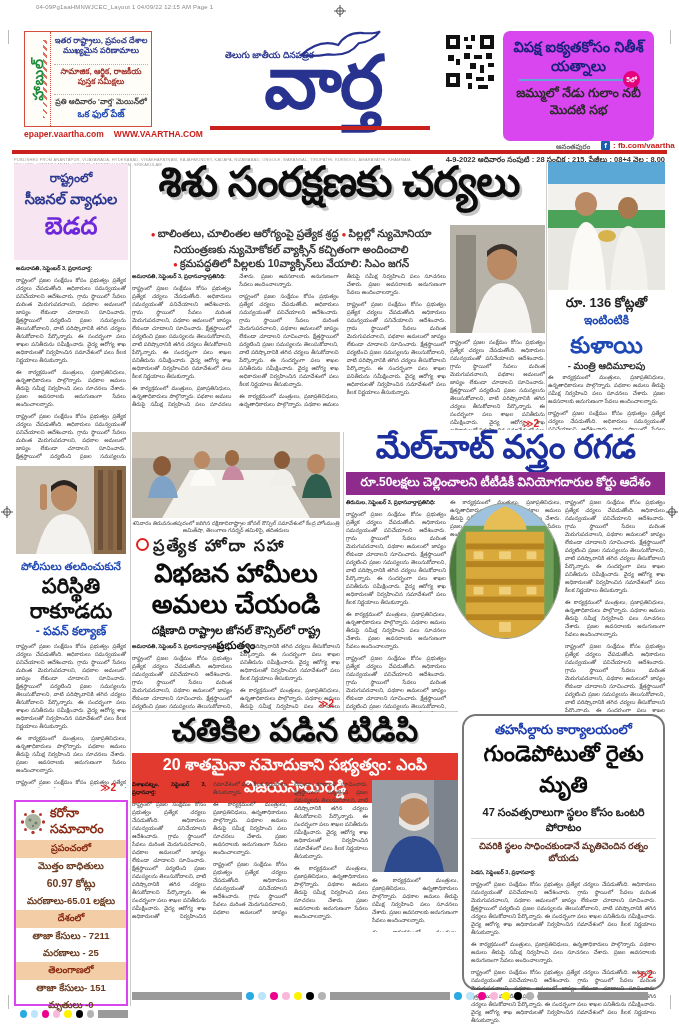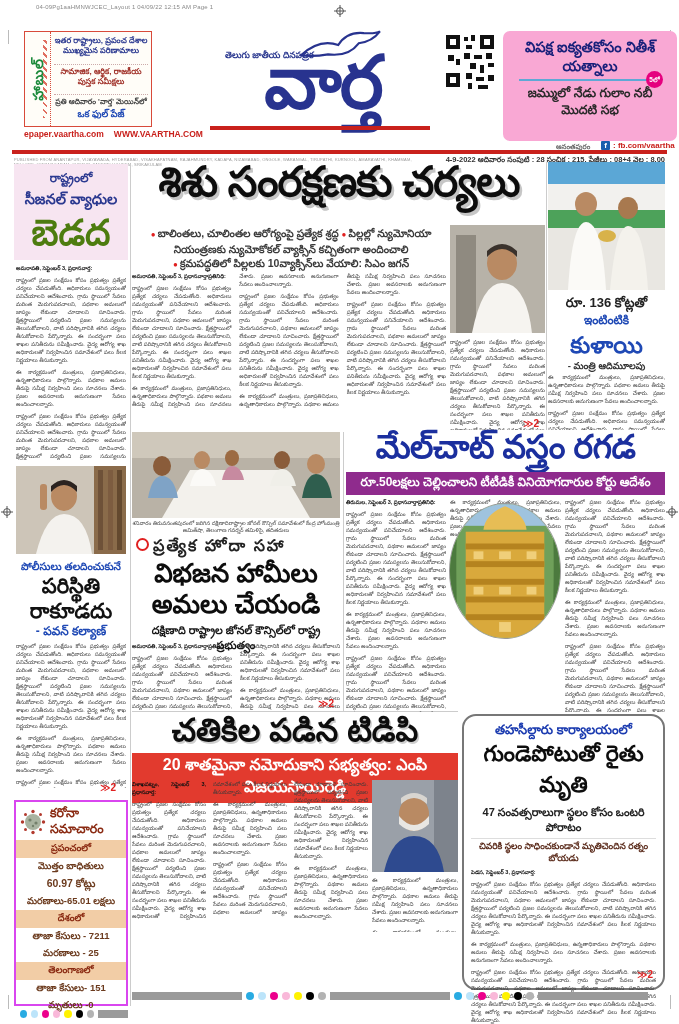--- a/index.html
+++ b/index.html
@@ -30,21 +30,21 @@
 
   
   .tagline { left:225px; top:50px; font-size:9px; font-weight:bold; color:#2b3990; }
   .logo-text { left:208px; top:42px; width:230px; text-align:center; font-size:74px; line-height:82px; font-weight:700; color:#28338f; letter-spacing:-2px; }
   .dove { left:295px; top:28px; width:90px; height:34px; }
   .logo-rule { left:210px; top:126px; width:220px; height:4px; background:#c9211c; }
 
   .qr { left:444px; top:33px; width:52px; height:58px; }
 
   
-  .right-box { left:503px; top:31px; width:174px; height:110px; background:#f9a8d4; border-radius:7px; padding:7px 6px 4px; text-align:center; }
+  .right-box { left:503px; top:31px; width:151px; height:110px; background:#d946ef; border-radius:7px; padding:7px 6px 4px; text-align:center; }
   .rb-h1 { font-size:14.5px; font-weight:800; color:#17207a; line-height:1.3; }
   .rb-divwrap { position:relative; margin:3px 10px 4px; }
   .rb-divider { height:2px; background:#5fa8d5; margin-right:14px; }
   .rb-badge { position:absolute; right:-2px; top:-8px; width:17px; height:17px; border-radius:50%; background:#e5007e; color:#fff; font-size:6.5px; font-weight:bold; line-height:17px; text-align:center; }
   .rb-h2 { font-size:12.5px; font-weight:800; color:#2a2a2a; line-height:1.35; }
   .edition { left:556px; top:143px; font-size:7px; color:#666; font-weight:bold; }
   .fbrow { left:601px; top:141px; display:flex; align-items:center; gap:3px; }
   .fb-ico { width:9px; height:9px; background:#1b5fae; color:#fff; font-size:8px; font-weight:bold; line-height:9px; text-align:center; border-radius:1px; }
   .fb-txt { font-size:8px; font-weight:bold; color:#c9211c; }
 
@@ -57,21 +57,21 @@
   .greek p { margin-bottom:4px; }
   .greek b { color:#111; }
   .jump { color:#e02020; font-weight:800; font-size:10px; }
   .vline { position:absolute; width:1px; background:#ccc; }
   .hline { position:absolute; height:1px; background:#ccc; }
 
   
   .seasonal-box { left:14px; top:164px; width:114px; height:96px; background:#f7e5f1; text-align:center; padding-top:7px; }
   .seasonal-kicker { font-size:12px; font-weight:bold; color:#2b3990; }
   .seasonal-t1 { font-size:14.5px; font-weight:800; color:#2b3990; margin-top:3px; }
-  .seasonal-t2 { font-size:36px; font-weight:800; color:#4d7c0f; margin-top:1px; }
+  .seasonal-t2 { font-size:24px; font-weight:800; color:#6d28d9; margin-top:1px; }
   .sb-body1 { left:16px; top:264px; width:110px; height:196px; }
   .pawan-photo { left:16px; top:464px; width:110px; height:92px; }
   .pawan-kicker { left:14px; top:560px; width:114px; text-align:center; font-size:10.5px; font-weight:bold; color:#1f49b5; }
   .pawan-title { left:14px; top:573px; width:114px; text-align:center; font-size:21px; line-height:25px; font-weight:800; color:#121212; }
   .pawan-byline { left:14px; top:624px; width:114px; text-align:center; font-size:12px; font-weight:bold; color:#1f49b5; }
   .sb-body2 { left:16px; top:642px; width:110px; height:146px; }
   .sb-jump { left:100px; top:782px; }
 
   
   .corona { left:14px; top:800px; width:114px; height:206px; border:2px solid #d946ef; background:#fff; }

